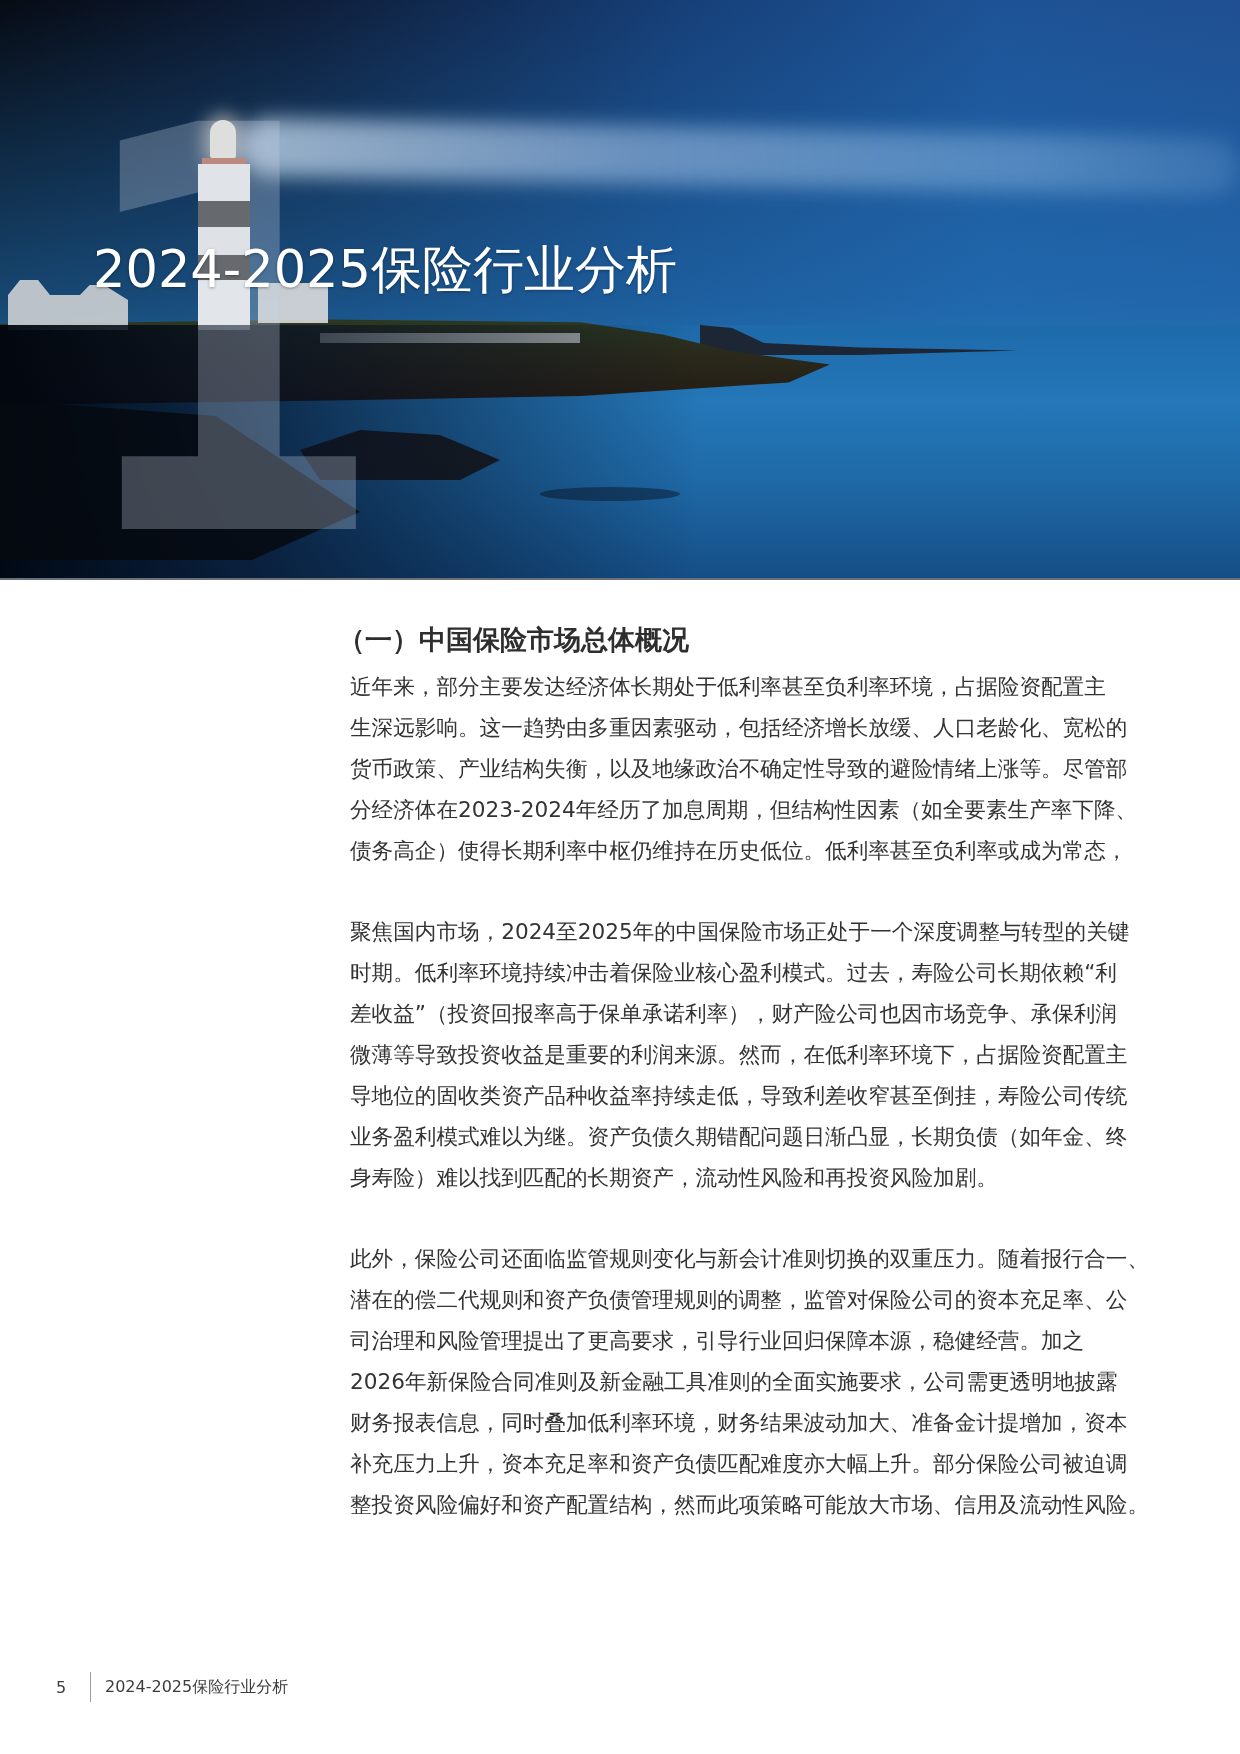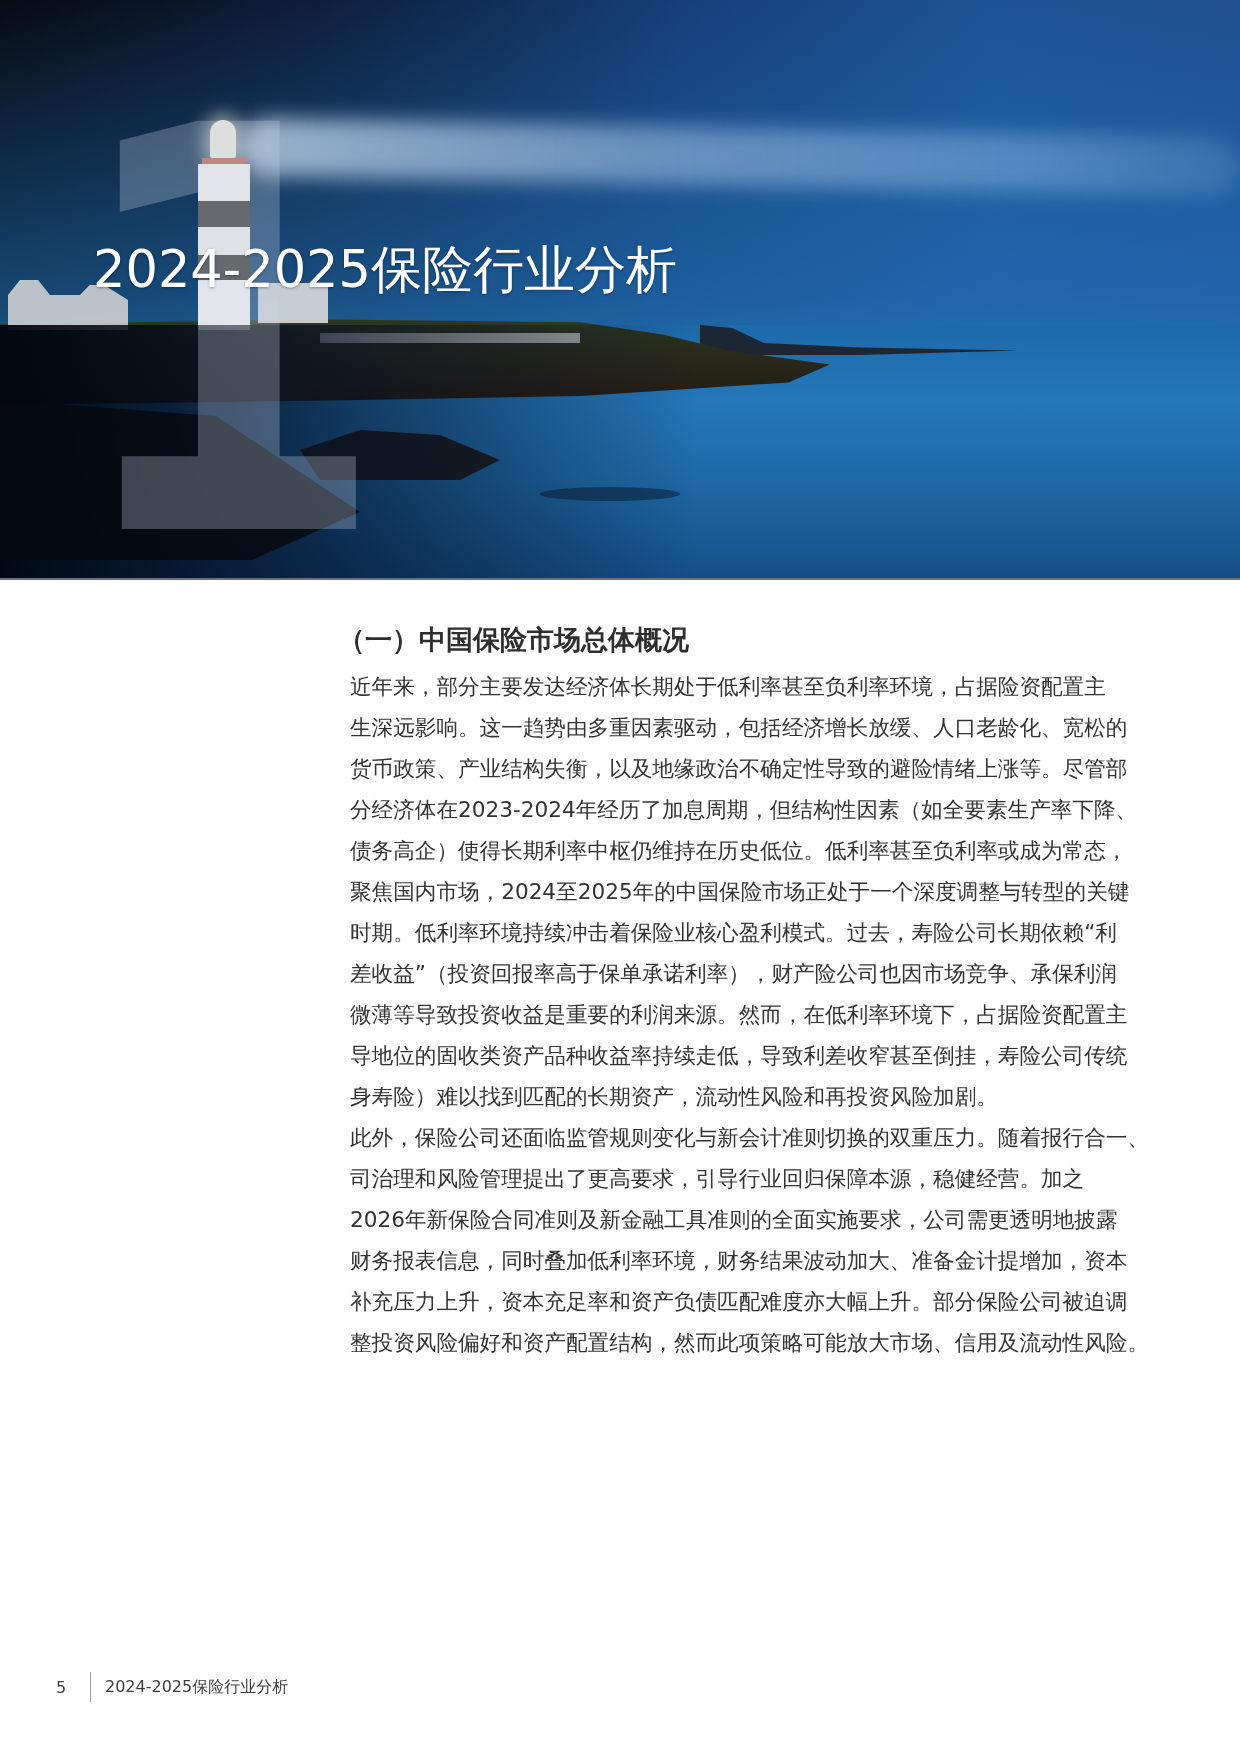--- a/index.html
+++ b/index.html
@@ -144,21 +144,21 @@
       line-height: 40px;
       white-space: nowrap;
     }
     .para {
       font-size: 21.6px;
       line-height: 41px;
       color: #333333;
       margin: 0;
     }
     .para .line { display: block; white-space: nowrap; }
-    .para + .para { }
+    .para + .para { margin-top: 40px; }
     
     .footer {
       position: absolute; left: 56px; top: 1670px; height: 34px;
       display: flex; align-items: center;
       font-size: 16px; color: #3c3c3c;
     }
     .footer .page-num { width: 30px; }
     .footer .divider { width: 1px; height: 30px; background: #9a9a9a; margin: 0 14px 0 4px; }
   </style>
 </head>
@@ -198,25 +198,27 @@
     <span class="line">分经济体在2023-2024年经历了加息周期，但结构性因素（如全要素生产率下降、</span>
     <span class="line">债务高企）使得长期利率中枢仍维持在历史低位。低利率甚至负利率或成为常态，</span>
   </p>
 
   <p class="para">
     <span class="line">聚焦国内市场，2024至2025年的中国保险市场正处于一个深度调整与转型的关键</span>
     <span class="line">时期。低利率环境持续冲击着保险业核心盈利模式。过去，寿险公司长期依赖“利</span>
     <span class="line">差收益”（投资回报率高于保单承诺利率），财产险公司也因市场竞争、承保利润</span>
     <span class="line">微薄等导致投资收益是重要的利润来源。然而，在低利率环境下，占据险资配置主</span>
     <span class="line">导地位的固收类资产品种收益率持续走低，导致利差收窄甚至倒挂，寿险公司传统</span>
+    <span class="line">业务盈利模式难以为继。资产负债久期错配问题日渐凸显，长期负债（如年金、终</span>
     <span class="line">身寿险）难以找到匹配的长期资产，流动性风险和再投资风险加剧。</span>
   </p>
 
   <p class="para">
     <span class="line">此外，保险公司还面临监管规则变化与新会计准则切换的双重压力。随着报行合一、</span>
+    <span class="line">潜在的偿二代规则和资产负债管理规则的调整，监管对保险公司的资本充足率、公</span>
     <span class="line">司治理和风险管理提出了更高要求，引导行业回归保障本源，稳健经营。加之</span>
     <span class="line">2026年新保险合同准则及新金融工具准则的全面实施要求，公司需更透明地披露</span>
     <span class="line">财务报表信息，同时叠加低利率环境，财务结果波动加大、准备金计提增加，资本</span>
     <span class="line">补充压力上升，资本充足率和资产负债匹配难度亦大幅上升。部分保险公司被迫调</span>
     <span class="line">整投资风险偏好和资产配置结构，然而此项策略可能放大市场、信用及流动性风险。</span>
   </p>
 </div>
 
 <div class="footer">
   <span class="page-num">5</span>

